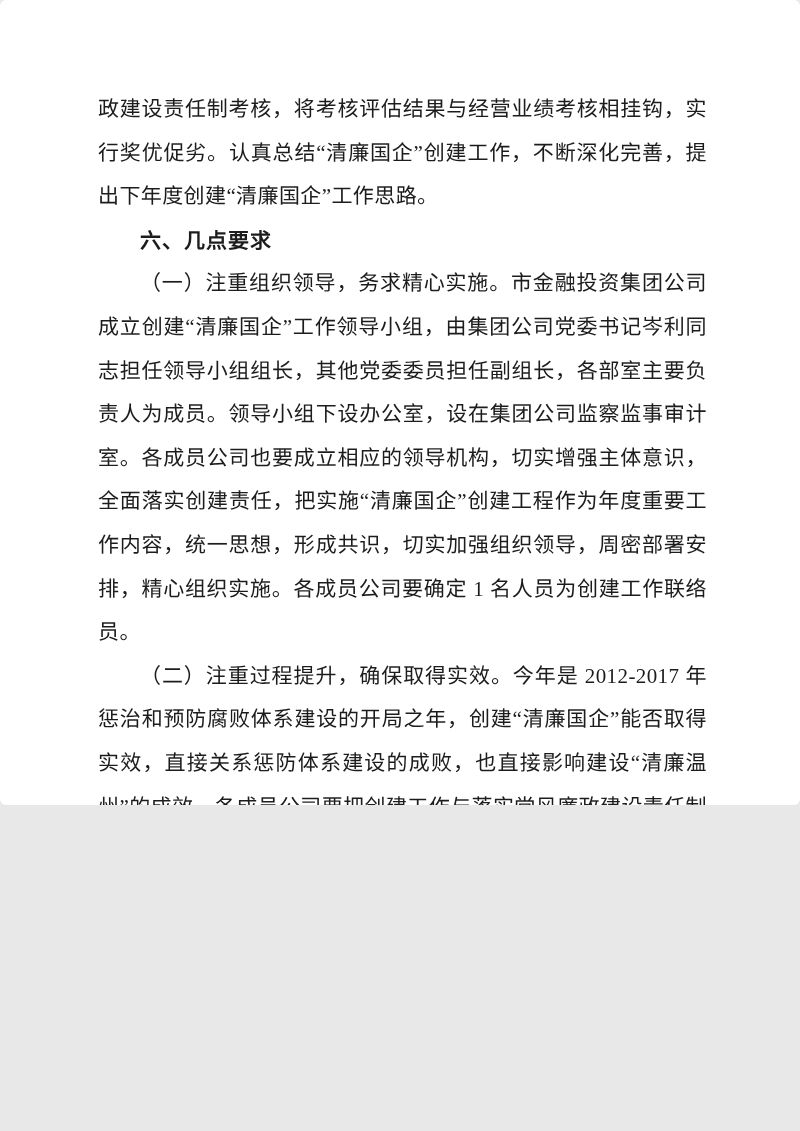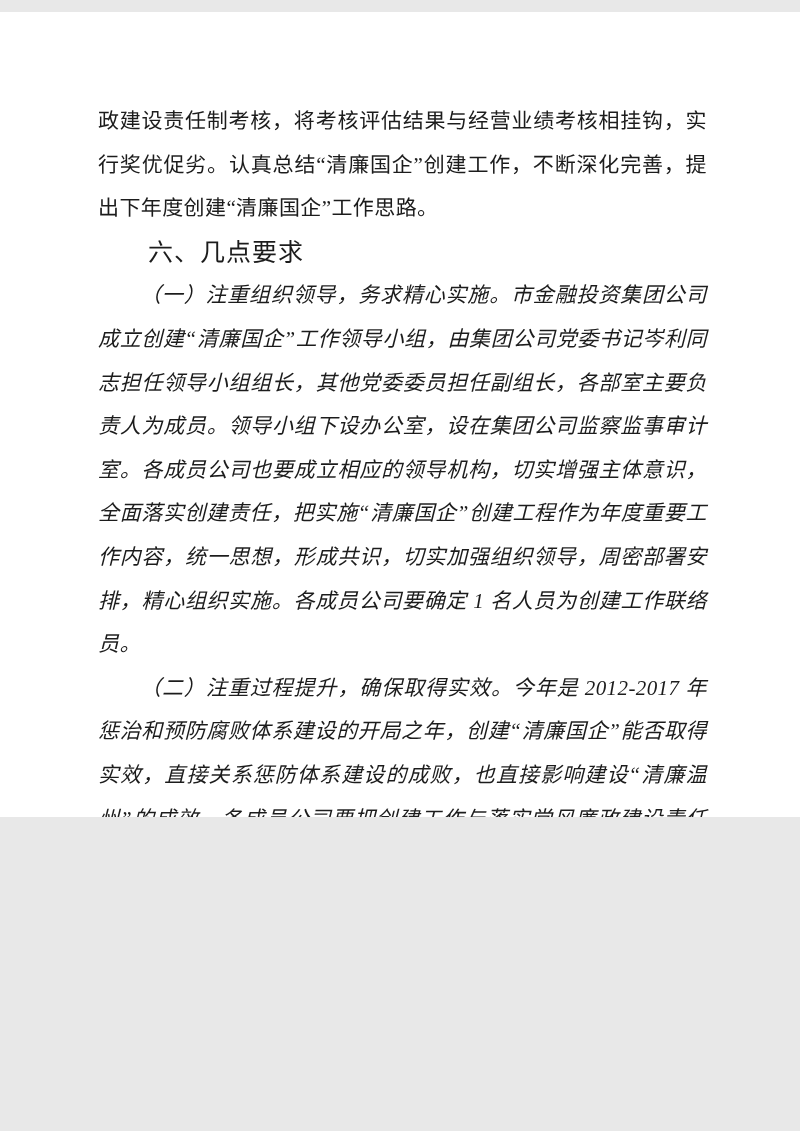--- a/index.html
+++ b/index.html
@@ -4,26 +4,27 @@
 <style>
   html, body {
     margin: 0;
     padding: 0;
     background: #e8e8e8;
   }
   .page {
     position: relative;
     width: 800px;
     height: 805px;
-    margin: 12px auto;
+    margin: 0 auto;
     background: #ffffff;
     overflow: hidden;
     box-sizing: border-box;
     font-family: "Liberation Serif", "DejaVu Serif", serif;
     color: #1c1c1c;
+    border-radius: 6px;
   }
   .content {
     position: absolute;
     left: 98px;
     top: 88px;
     width: 609px;
     font-size: 21px;
     line-height: 43.6px;
     text-align: justify;
     letter-spacing: 0.4px;
@@ -32,27 +33,26 @@
     margin: 0;
     padding: 0;
     text-justify: inter-ideograph;
   }
   p.continuation {
     text-indent: 0;
   }
   p.heading {
     text-indent: 2em;
     font-family: "Liberation Sans", "DejaVu Sans", sans-serif;
-    font-weight: 400;
-    font-size: 25px;
+    font-weight: 700;
+    font-size: 21px;
     letter-spacing: 1px;
   }
   p.body-para {
     text-indent: 2em;
-    font-style: italic;
   }
   .footer {
     position: absolute;
     left: 0;
     top: 1042px;
     width: 100%;
     text-align: center;
     font-size: 19px;
     color: #2a2a2a;
     letter-spacing: 2px;

